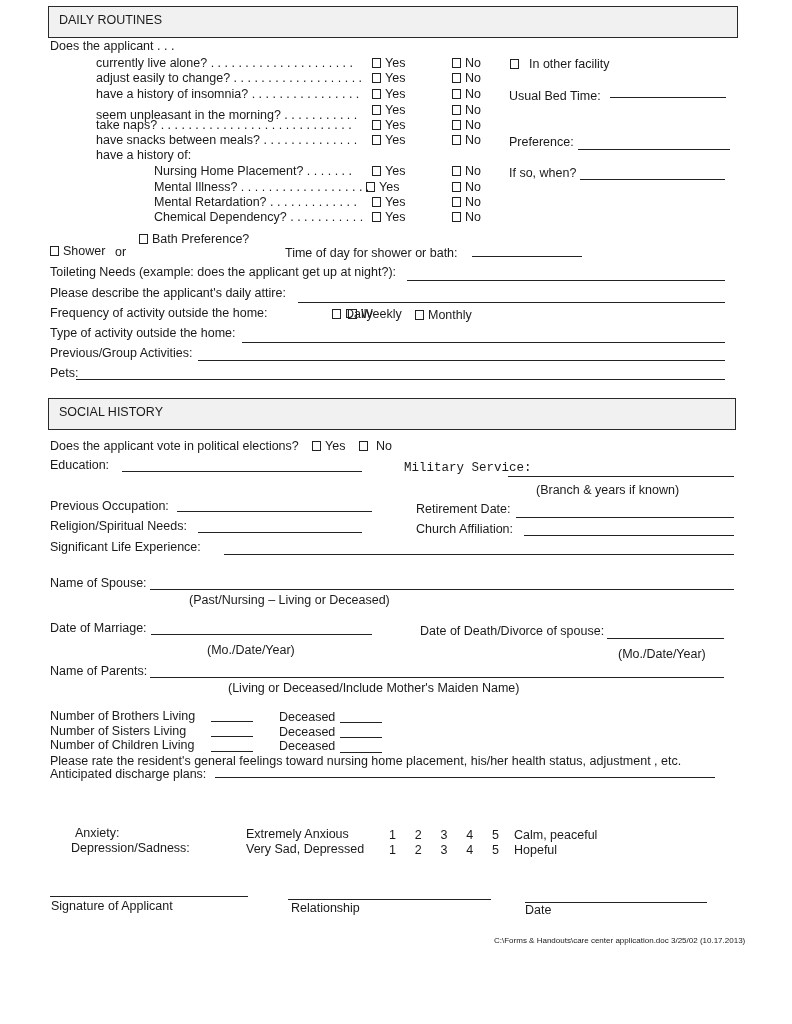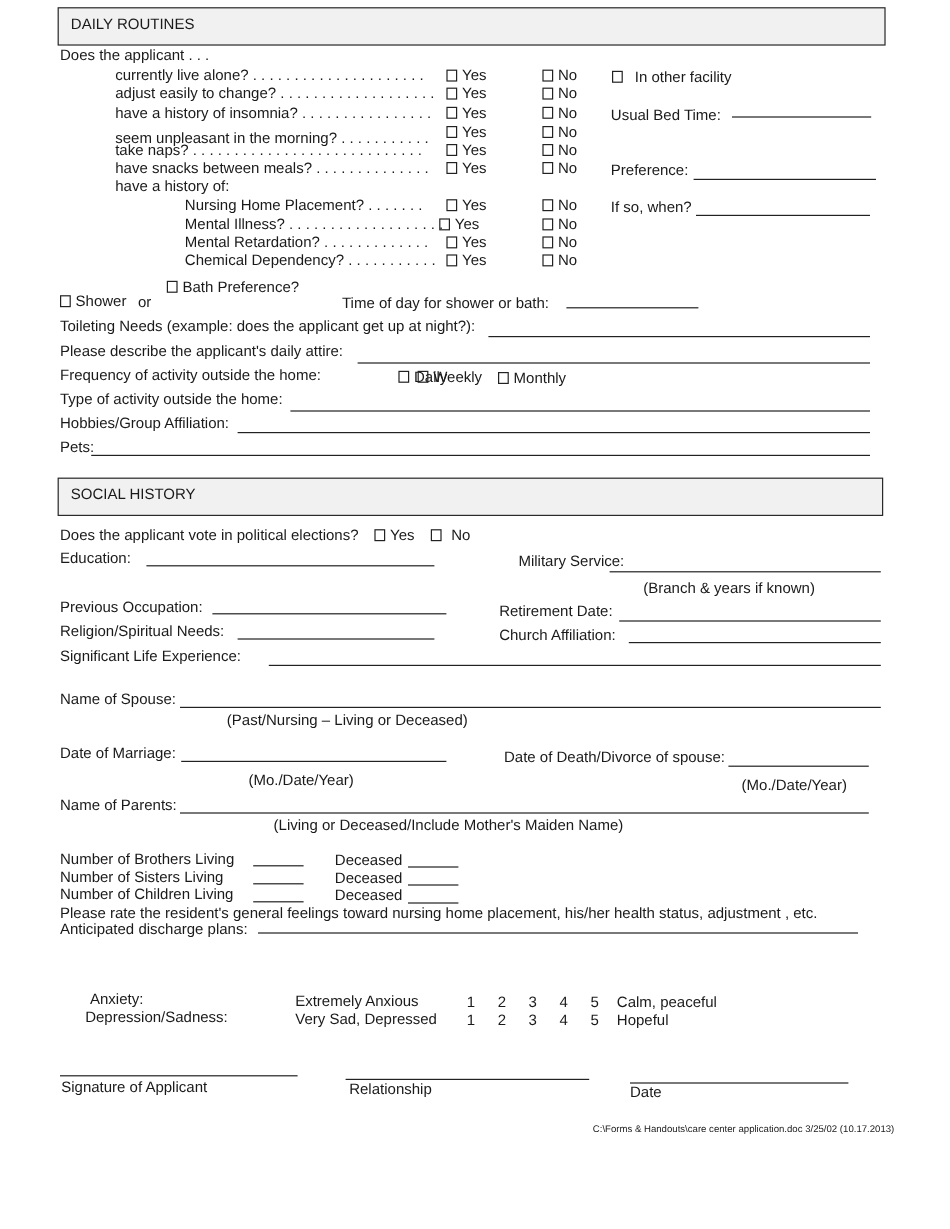--- a/index.html
+++ b/index.html
@@ -76,36 +76,36 @@
 <div class="abs" style="left:50px;top:286px;">Please describe the applicant's daily attire:</div>
 <div class="line" style="left:298px;top:302px;width:427px;"></div>
 
 <div class="abs" style="left:50px;top:306px;">Frequency of activity outside the home:</div>
 <div class="abs" style="left:287px;top:307px;margin-left:45px;"><span class="cb"></span><span>Daily</span></div>
 <div class="abs" style="left:348px;top:307px;"><span class="cb"></span><span>Weekly</span></div>
 <div class="abs" style="left:415px;top:308px;"><span class="cb"></span><span>Monthly</span></div>
 
 <div class="abs" style="left:50px;top:326px;">Type of activity outside the home:</div>
 <div class="line" style="left:242px;top:342px;width:483px;"></div>
-<div class="abs" style="left:50px;top:346px;">Hobbies/Group Affiliation:</div>
+<div class="abs" style="left:50px;top:346px;">Previous/Group Activities:</div>
 <div class="line" style="left:198px;top:360px;width:527px;"></div>
 <div class="abs" style="left:50px;top:366px;">Pets:</div>
 <div class="line" style="left:76px;top:379px;width:649px;"></div>
 
 <div class="hdrbox" style="left:48px;top:398px;width:686px;height:30px;">
   <span>SOCIAL HISTORY</span>
 </div>
 
 <div class="abs" style="left:50px;top:439px;">Does the applicant vote in political elections?</div>
 <div class="abs" style="left:312px;top:439px;"><span class="cb"></span><span>Yes</span></div>
 <div class="abs" style="left:359px;top:439px;"><span class="cb" style="margin-right:8px"></span><span>No</span></div>
 
 <div class="abs" style="left:50px;top:458px;">Education:</div>
 <div class="line" style="left:122px;top:471px;width:240px;"></div>
-<div class="abs" style="left:432px;top:461px;">Military Service:</div>
+<div class="abs" style="left:404px;top:461px;font-family:Liberation Mono, monospace;">Military Service:</div>
 <div class="line" style="left:508px;top:476px;width:226px;"></div>
 <div class="abs" style="left:536px;top:483px;">(Branch &amp; years if known)</div>
 
 <div class="abs" style="left:50px;top:499px;">Previous Occupation:</div>
 <div class="line" style="left:177px;top:511px;width:195px;"></div>
 <div class="abs" style="left:416px;top:502px;">Retirement Date:</div>
 <div class="line" style="left:516px;top:517px;width:218px;"></div>
 
 <div class="abs" style="left:50px;top:519px;">Religion/Spiritual Needs:</div>
 <div class="line" style="left:198px;top:532px;width:164px;"></div>

